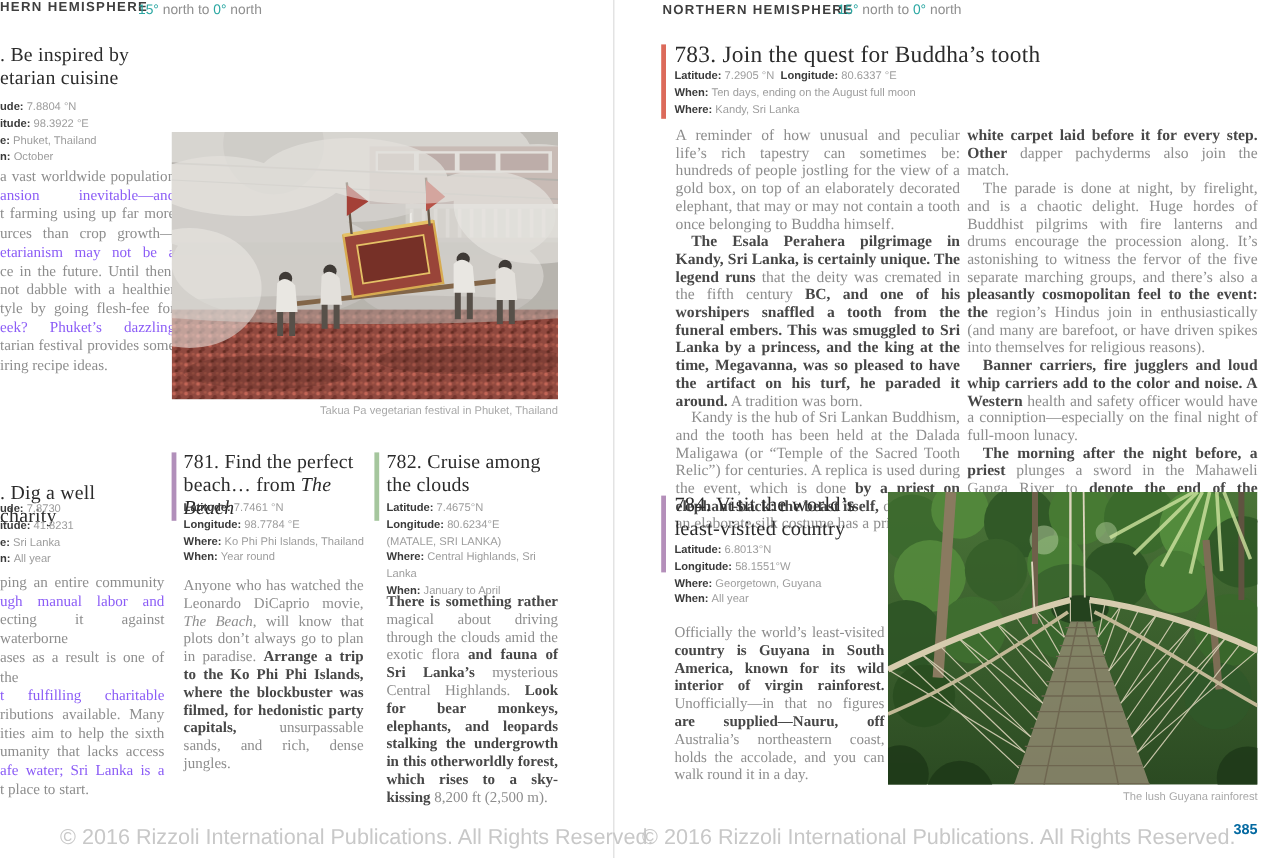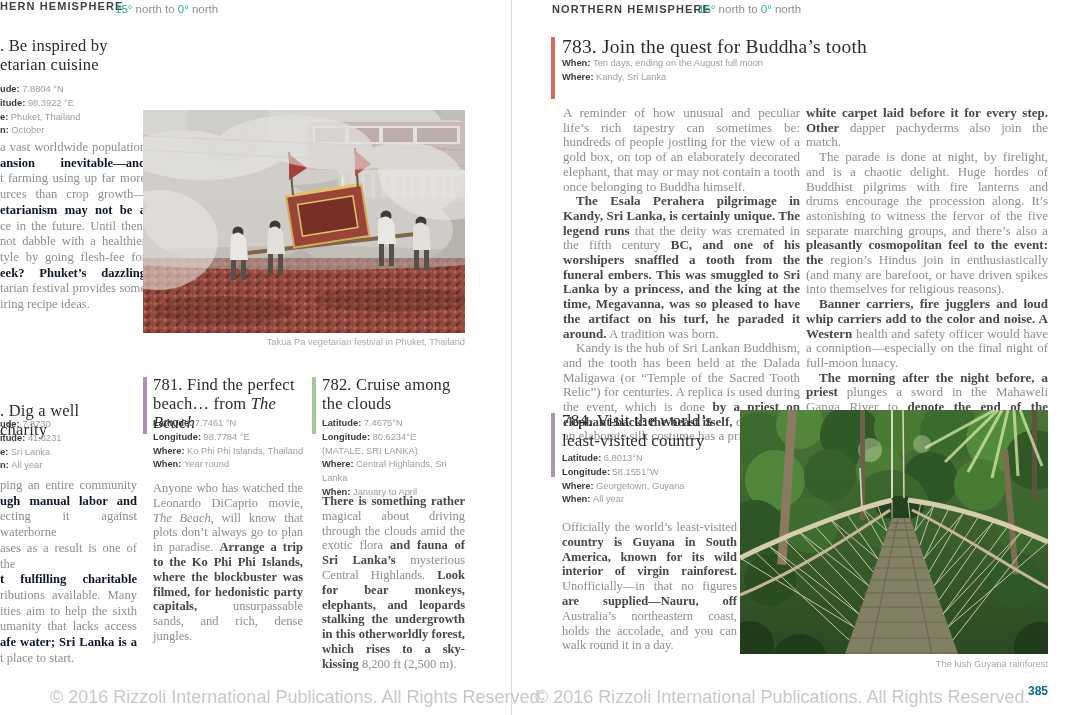--- a/index.html
+++ b/index.html
@@ -33,21 +33,21 @@
   .b13{font-size:13px;line-height:14.7px;}
   .seg-r{}
   .seg-b{font-weight:700;color:#474747;}
   .seg-i{font-style:italic;}
   .para{}
   .ind{text-indent:13px;}
 
   
   .lines{font-size:12.6px;line-height:15.7px;color:#8d8d8d;}
   .lines .jl{text-align:justify;text-align-last:justify;-moz-text-align-last:justify;}
-  .lines .lb{font-weight:700;color:#0f172a;}
+  .lines .lb{font-weight:400;color:#8b5cf6;}
 
   .bar{position:absolute;width:4px;}
   .caption{font-family:"Liberation Sans",sans-serif;font-size:9.3px;color:#a9a9a9;text-align:right;}
   .watermark{font-family:"Liberation Sans",sans-serif;font-size:18px;color:#c8c8c8;text-align:center;white-space:nowrap;}
   .pagenum{font-family:"Liberation Sans",sans-serif;font-size:12px;font-weight:700;color:#0369a1;text-align:right;}
   .photo{overflow:hidden;}
   .photo svg{display:block;}
 </style>
 </head>
 <body>
@@ -244,20 +244,21 @@
   <div class="abs hdr-title" style="left:552px;top:3px;">NORTHERN HEMISPHERE</div>
   <div class="abs hdr-range" style="left:698px;top:3px;">
       <div><span class="seg-deg">15°</span><span class="seg-rng"> north to </span><span class="seg-deg">0°</span><span class="seg-rng"> north</span></div>
     </div>
 
   <div class="bar" style="left:551px;top:37px;height:62px;background:#dc6a5a;"></div>
   <div class="abs etitle t19" style="left:562px;top:36px;width:440px;">
       <div>783. Join the quest for Buddha’s tooth</div>
     </div>
   <div class="abs edetails" style="left:562px;top:57px;width:440px;">
+      <div><span class="seg-lab">Latitude: </span><span class="seg-val">7.2905 °N</span><span class="seg-val">&nbsp;&nbsp;</span><span class="seg-lab">Longitude: </span><span class="seg-val">80.6337 °E</span></div>
       <div><span class="seg-lab">When: </span><span class="seg-val">Ten days, ending on the August full moon</span></div>
       <div><span class="seg-lab">Where: </span><span class="seg-val">Kandy, Sri Lanka</span></div>
     </div>
   <div class="abs ebody b13" style="left:563px;top:106px;width:237px;">
       <div class="para"><span class="seg-r">A reminder of how unusual and peculiar life’s rich tapestry can sometimes be: hundreds of people jostling for the view of a gold box, on top of an elaborately decorated elephant, that may or may not contain a tooth once belonging to Buddha himself.</span></div>
       <div class="para ind"><span class="seg-b">The Esala Perahera pilgrimage in Kandy, Sri Lanka, is certainly unique. The legend runs</span><span class="seg-r"> that the deity was cremated in the fifth century </span><span class="seg-b">BC, and one of his worshipers snaffled a tooth from the funeral embers. This was smuggled to Sri Lanka by a princess, and the king at the time, Megavanna, was so pleased to have the artifact on his turf, he paraded it around.</span><span class="seg-r"> A tradition was born.</span></div>
       <div class="para ind"><span class="seg-r">Kandy is the hub of Sri Lankan Buddhism, and the tooth has been held at the Dalada Maligawa (or “Temple of the Sacred Tooth Relic”) for centuries. A replica is used during the event, which is done </span><span class="seg-b">by a priest on elephant-back: the beast itself,</span><span class="seg-r"> decorated in an elaborate silk costume has a pristine</span></div>
     </div>
   <div class="abs ebody b13" style="left:806px;top:106px;width:242px;">
       <div class="para"><span class="seg-b">white carpet laid before it for every step. Other</span><span class="seg-r"> dapper pachyderms also join the match.</span></div>

